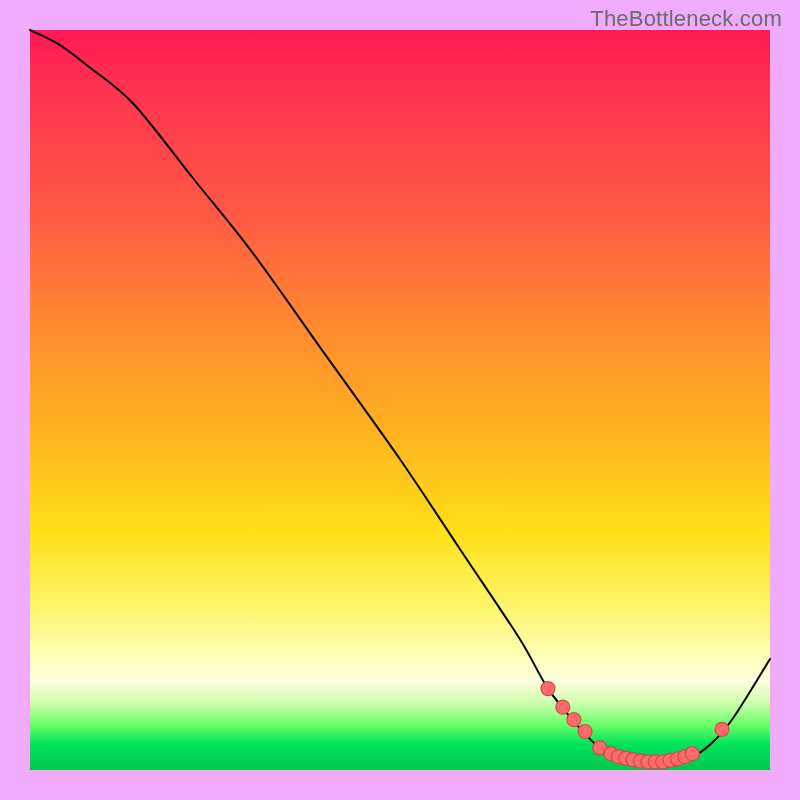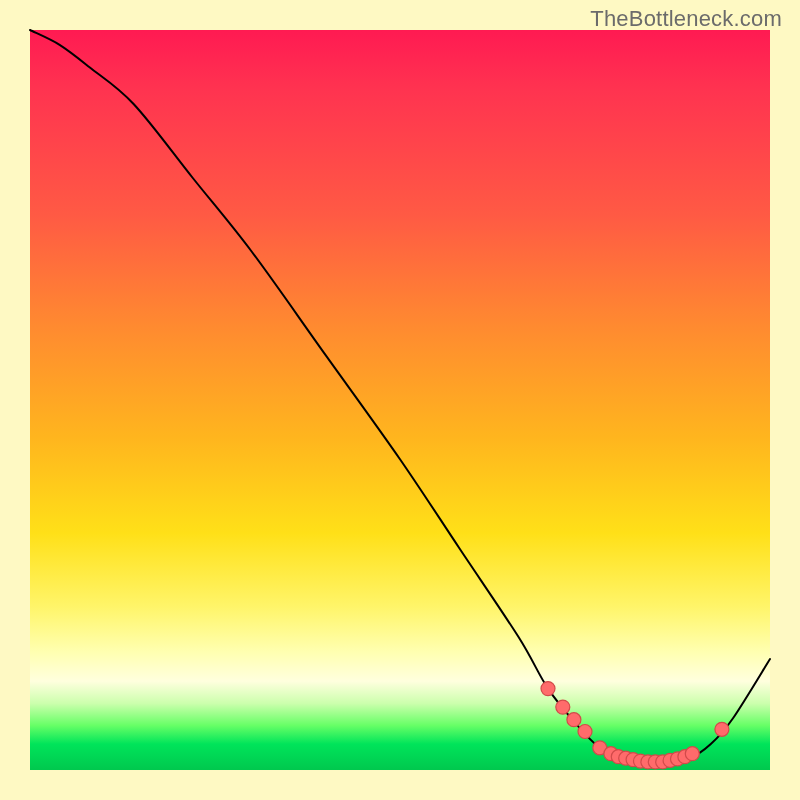--- a/index.html
+++ b/index.html
@@ -8,21 +8,21 @@
     width: 800px;
     height: 800px;
     background: #000;
     font-family: Arial, Helvetica, sans-serif;
     overflow: hidden;
   }
   .frame {
     position: relative;
     width: 800px;
     height: 800px;
-    background: #fef9c3;
+    background: #f0abfc;
   }
   .watermark {
     position: absolute;
     top: 6px;
     right: 18px;
     color: #6b6b6b;
     font-size: 22px;
     letter-spacing: 0.2px;
     z-index: 10;
     pointer-events: none;

